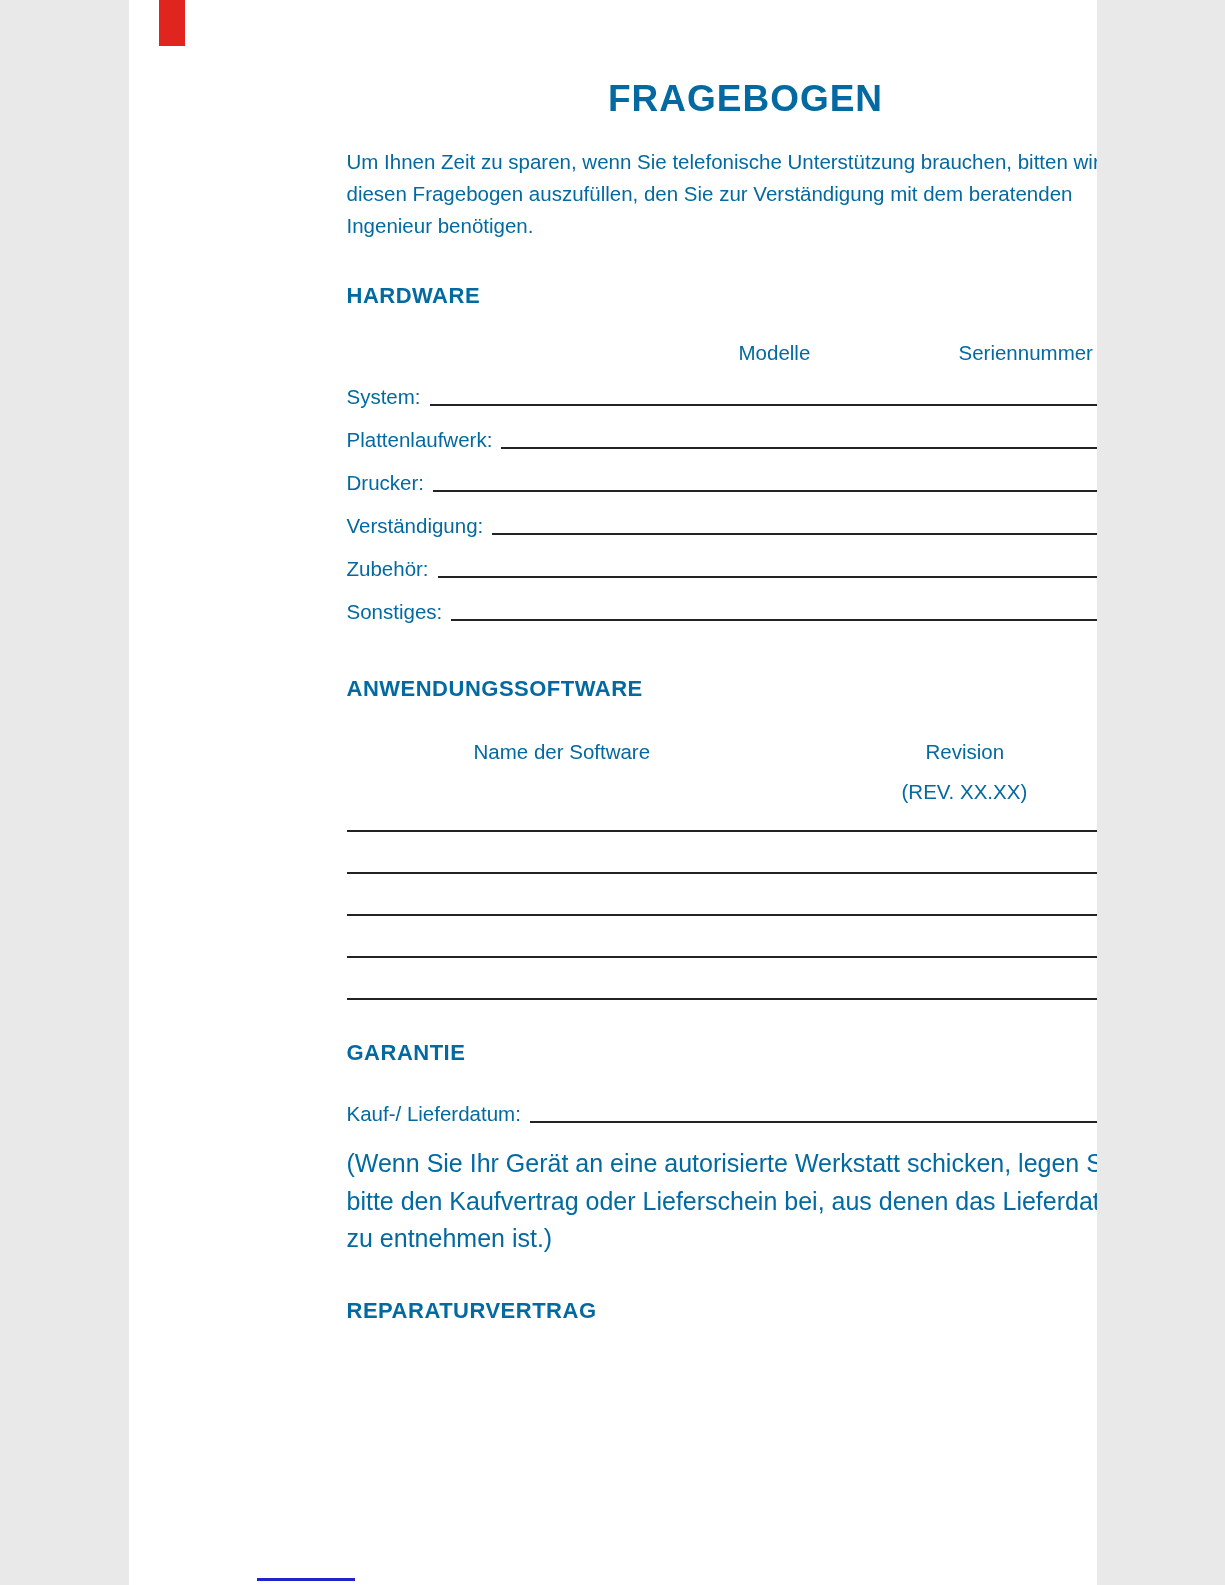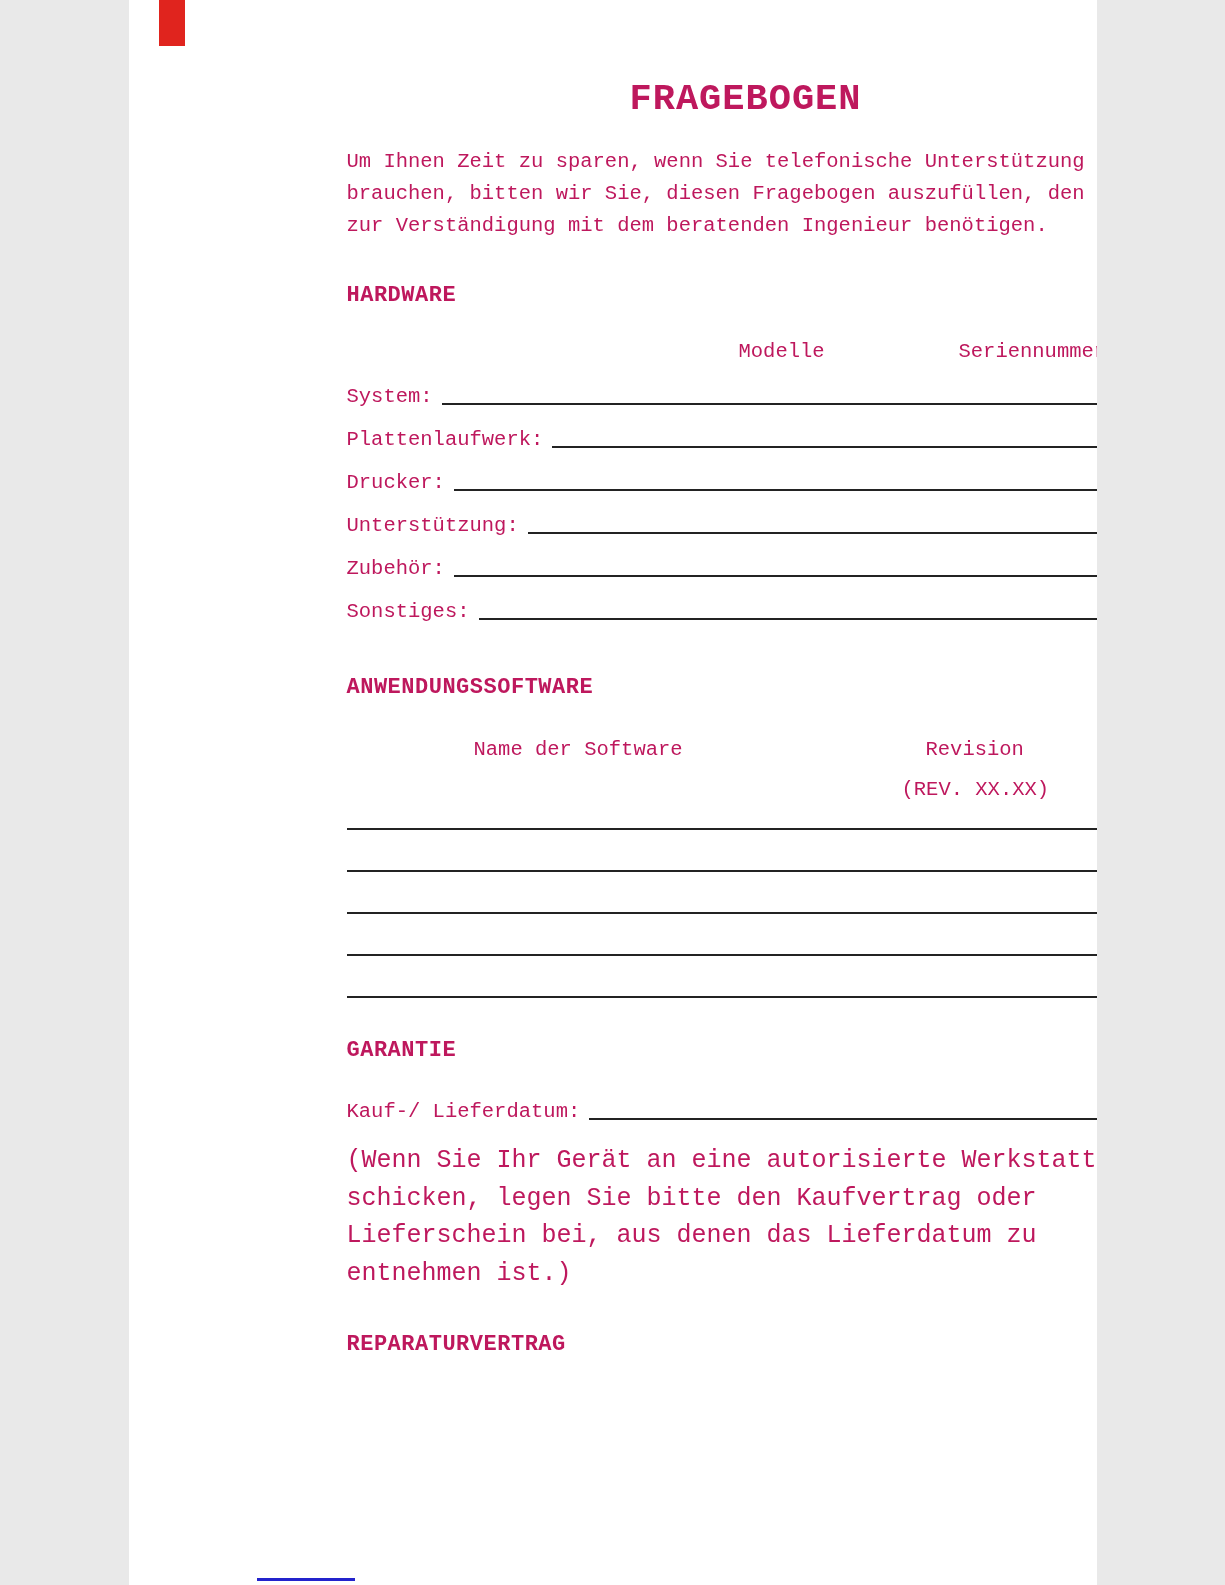--- a/index.html
+++ b/index.html
@@ -1,22 +1,22 @@
 <!DOCTYPE html>
 <html><head>
 <meta charset="utf-8">
 <style>
   html,body{margin:0;padding:0;background:#e9e9e9;}
   .page{
     position:relative;
     width:968px;height:1585px;
     margin:0 auto;
     background:#ffffff;
-    font-family:Liberation Mono, monospace;
-    color:#be185d;
+    font-family:Liberation Sans, sans-serif;
+    color:#0369a1;
     overflow:hidden;
   }
   .red-mark{position:absolute;left:30px;top:0;width:26px;height:46px;}
   .content{position:absolute;left:218px;top:0;width:798px;}
   .doc-title{
     margin-top:78px;
     text-align:center;
     font-size:37px;
     font-weight:bold;
     letter-spacing:1px;
@@ -111,21 +111,21 @@
       </div>
       <div class="field-row">
         <span class="label">Plattenlaufwerk:</span>
         <span class="line"></span>
       </div>
       <div class="field-row">
         <span class="label">Drucker:</span>
         <span class="line"></span>
       </div>
       <div class="field-row">
-        <span class="label">Unterstützung:</span>
+        <span class="label">Verständigung:</span>
         <span class="line"></span>
       </div>
       <div class="field-row">
         <span class="label">Zubehör:</span>
         <span class="line"></span>
       </div>
       <div class="field-row">
         <span class="label">Sonstiges:</span>
         <span class="line"></span>
       </div>

